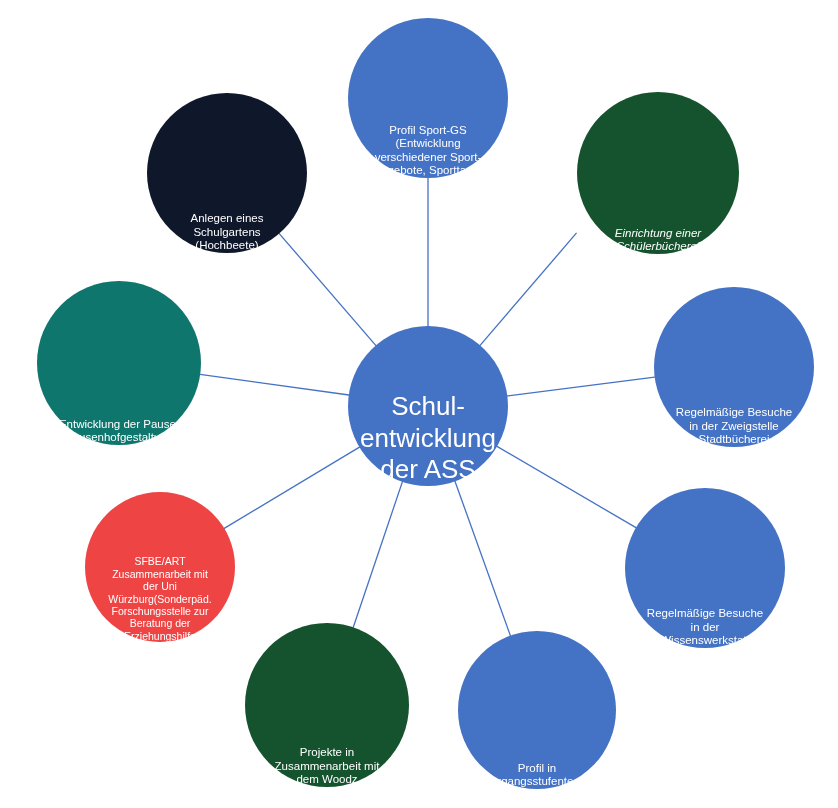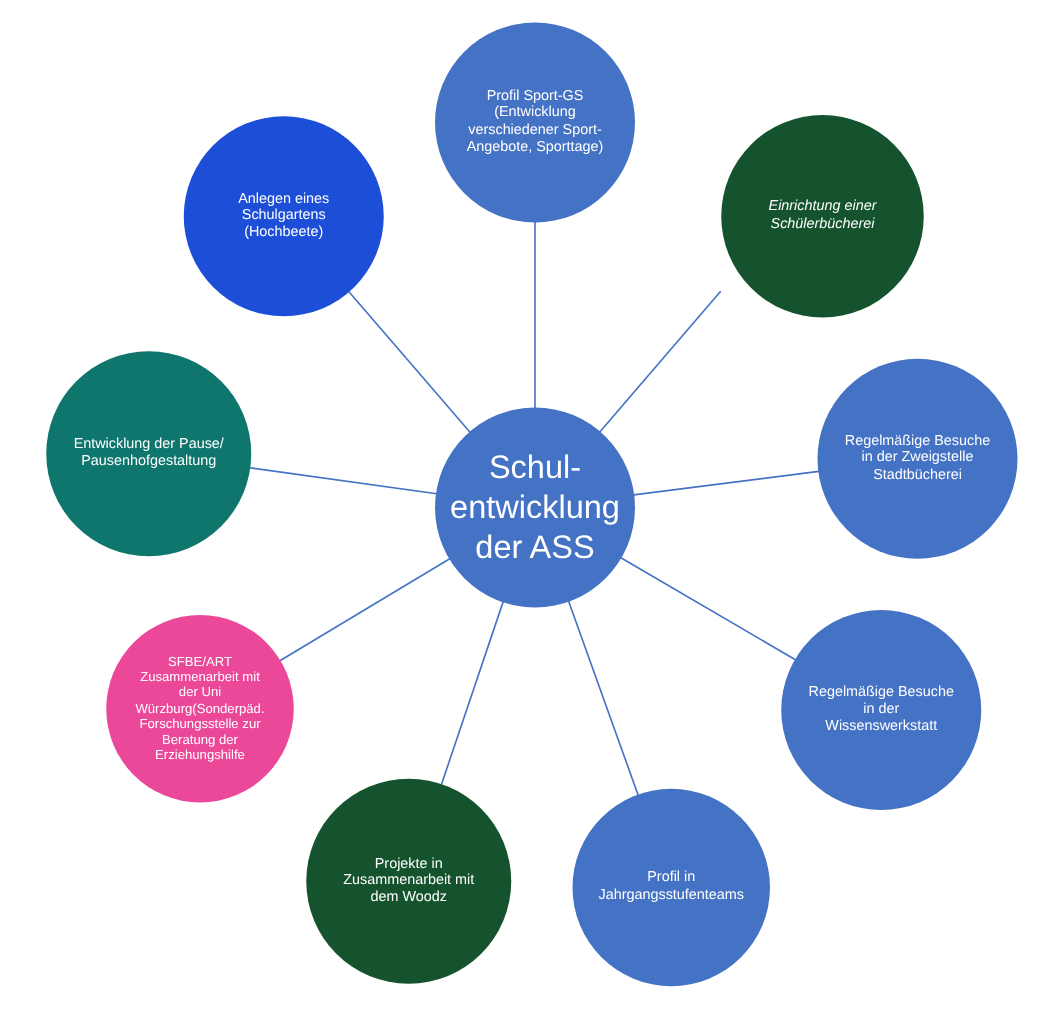--- a/index.html
+++ b/index.html
@@ -25,21 +25,21 @@
     width: 838px;
     height: 808px;
     pointer-events: none;
   }
   .node {
     position: absolute;
     border-radius: 50%;
     background: #4472C4;
     color: #ffffff;
     display: flex;
-    align-items: center;
+    align-items: flex-end;
     justify-content: center;
     box-sizing: border-box;
     text-align: center;
     line-height: 1.18;
     -webkit-font-smoothing: antialiased;
   }
   .node-label {
     display: block;
     width: 86%;
     white-space: pre-line;
@@ -74,21 +74,21 @@
       <line x1="454.3260191184611" y1="479.4230257982768" x2="511.0114939471602" y2="637.5182950452909" stroke="#4472C4" stroke-width="1.3"></line>
       <line x1="403.0378523945546" y1="479.89784291117" x2="352.6022026722517" y2="629.2073406039282" stroke="#4472C4" stroke-width="1.3"></line>
     </svg>
   <div id="node-layer">
       <div class="node satellite" style="left: 348px; top: 18px; width: 160px; height: 160px; background: rgb(68, 114, 196); color: rgb(255, 255, 255);">
         <span class="node-label">Profil Sport-GS
 (Entwicklung
 verschiedener Sport-
 Angebote, Sporttage)</span>
       </div>
-      <div class="node satellite" style="left: 147px; top: 93px; width: 160px; height: 160px; background: #1d4ed8; color: rgb(255, 255, 255);">
+      <div class="node satellite" style="left: 147px; top: 93px; width: 160px; height: 160px; background: #0f172a; color: rgb(255, 255, 255);">
         <span class="node-label">Anlegen eines
 Schulgartens
 (Hochbeete)</span>
       </div>
       <div class="node satellite" style="left: 577px; top: 92px; width: 162px; height: 162px; background: #14532d; color: rgb(255, 255, 255); font-style: italic;">
         <span class="node-label">Einrichtung einer
 Schülerbücherei</span>
       </div>
       <div class="node satellite" style="left: 654px; top: 287px; width: 160px; height: 160px; background: rgb(68, 114, 196); color: rgb(255, 255, 255);">
         <span class="node-label">Regelmäßige Besuche
@@ -97,21 +97,21 @@
       </div>
       <div class="node satellite" style="left: 37px; top: 281px; width: 164px; height: 164px; background: #0f766e; color: rgb(255, 255, 255);">
         <span class="node-label">Entwicklung der Pause/
 Pausenhofgestaltung</span>
       </div>
       <div class="node satellite" style="left: 625px; top: 488px; width: 160px; height: 160px; background: rgb(68, 114, 196); color: rgb(255, 255, 255);">
         <span class="node-label">Regelmäßige Besuche
 in der
 Wissenswerkstatt</span>
       </div>
-      <div class="node satellite small-text" style="left: 85px; top: 492px; width: 150px; height: 150px; background: #ec4899; color: rgb(255, 255, 255);">
+      <div class="node satellite small-text" style="left: 85px; top: 492px; width: 150px; height: 150px; background: #ef4444; color: rgb(255, 255, 255);">
         <span class="node-label">SFBE/ART
 Zusammenarbeit mit
 der Uni
 Würzburg(Sonderpäd.
 Forschungsstelle zur
 Beratung der
 Erziehungshilfe</span>
       </div>
       <div class="node satellite" style="left: 458px; top: 631px; width: 158px; height: 158px; background: rgb(68, 114, 196); color: rgb(255, 255, 255);">
         <span class="node-label">Profil in

